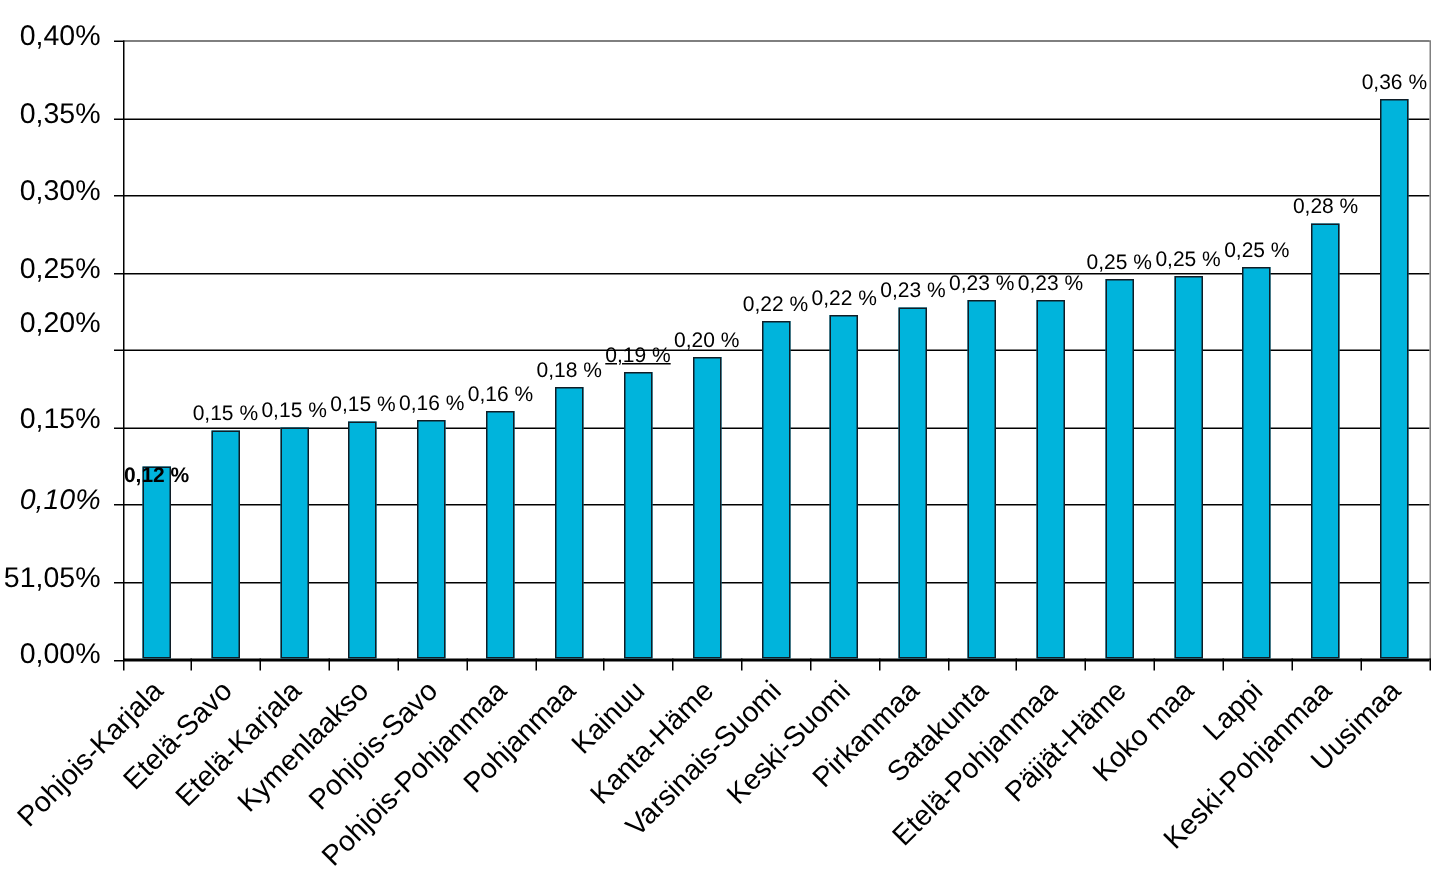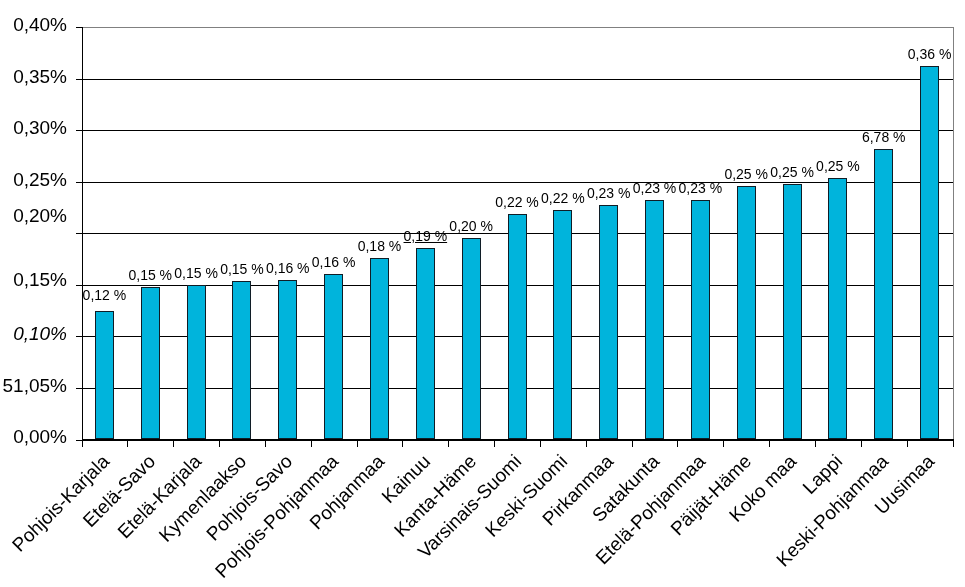--- a/index.html
+++ b/index.html
@@ -103,38 +103,38 @@
       <div class="bar" style="left:599.1842105263158px;top:205.4272px;width:19px;height:233.5728px;background:#00b4dc;border:1px solid #101d26;"></div>
       <div class="bar" style="left:645.0263157894738px;top:200.27595000000002px;width:19px;height:238.72404999999998px;background:#00b4dc;border:1px solid #101d26;"></div>
       <div class="bar" style="left:690.8684210526316px;top:200.27595000000002px;width:19px;height:238.72404999999998px;background:#00b4dc;border:1px solid #101d26;"></div>
       <div class="bar" style="left:736.7105263157895px;top:186.367575px;width:19px;height:252.632425px;background:#00b4dc;border:1px solid #101d26;"></div>
       <div class="bar" style="left:782.5526315789474px;top:184.307075px;width:19px;height:254.692925px;background:#00b4dc;border:1px solid #101d26;"></div>
       <div class="bar" style="left:828.3947368421053px;top:178.33162500000003px;width:19px;height:260.66837499999997px;background:#00b4dc;border:1px solid #101d26;"></div>
       <div class="bar" style="left:874.2368421052632px;top:148.96950000000004px;width:19px;height:290.03049999999996px;background:#00b4dc;border:1px solid #101d26;"></div>
       <div class="bar" style="left:920.0789473684212px;top:65.93135000000001px;width:19px;height:373.06865px;background:#00b4dc;border:1px solid #101d26;"></div>
     </div>
   <div id="value-labels">
-      <div class="bar-value-label" style="left:44.421052631578945px;top:288px;width:120px;">0,12 %</div>
+      <div class="bar-value-label" style="left:44.421052631578945px;top:309px;width:120px;font-weight:bold;">0,12 %</div>
       <div class="bar-value-label" style="left:90.26315789473685px;top:267.919975px;width:120px;">0,15 %</div>
       <div class="bar-value-label" style="left:136.10526315789474px;top:266.477625px;width:120px;">0,15 %</div>
       <div class="bar-value-label" style="left:181.94736842105263px;top:261.944525px;width:120px;">0,15 %</div>
       <div class="bar-value-label" style="left:227.78947368421052px;top:260.50217499999997px;width:120px;">0,16 %</div>
       <div class="bar-value-label" style="left:273.63157894736844px;top:255.45394999999996px;width:120px;">0,16 %</div>
       <div class="bar-value-label" style="left:319.47368421052636px;top:239.279025px;width:120px;">0,18 %</div>
       <div class="bar-value-label" style="left:365.3157894736842px;top:229.28560000000002px;width:120px;text-decoration:underline;">0,19 %</div>
       <div class="bar-value-label" style="left:411.15789473684214px;top:219.3952px;width:120px;">0,20 %</div>
       <div class="bar-value-label" style="left:457px;top:195.28735px;width:120px;">0,22 %</div>
       <div class="bar-value-label" style="left:502.8421052631579px;top:191.3724px;width:120px;">0,22 %</div>
       <div class="bar-value-label" style="left:548.6842105263158px;top:186.4272px;width:120px;">0,23 %</div>
       <div class="bar-value-label" style="left:594.5263157894738px;top:181.27595000000002px;width:120px;">0,23 %</div>
       <div class="bar-value-label" style="left:640.3684210526316px;top:181.27595000000002px;width:120px;">0,23 %</div>
       <div class="bar-value-label" style="left:686.2105263157895px;top:167.367575px;width:120px;">0,25 %</div>
       <div class="bar-value-label" style="left:732.0526315789474px;top:165.307075px;width:120px;">0,25 %</div>
       <div class="bar-value-label" style="left:777.8947368421053px;top:159.33162500000003px;width:120px;">0,25 %</div>
-      <div class="bar-value-label" style="left:823.7368421052632px;top:129.96950000000004px;width:120px;">6,78 %</div>
+      <div class="bar-value-label" style="left:823.7368421052632px;top:129.96950000000004px;width:120px;">0,28 %</div>
       <div class="bar-value-label" style="left:869.5789473684212px;top:46.93135000000001px;width:120px;">0,36 %</div>
     </div>
   <div id="y-labels">
       <div class="y-axis-label" style="right:898px;top:15.199999999999978px;">0,40%</div>
       <div class="y-axis-label" style="right:898px;top:66.71250000000002px;">0,35%</div>
       <div class="y-axis-label" style="right:898px;top:118.22500000000001px;">0,30%</div>
       <div class="y-axis-label" style="right:898px;top:169.7375px;">0,25%</div>
       <div class="y-axis-label" style="right:898px;top:206px;">0,20%</div>
       <div class="y-axis-label" style="right:898px;top:270px;">0,15%</div>
       <div class="y-axis-label" style="right:898px;top:324.27500000000003px;font-style:italic;">0,10%</div>

